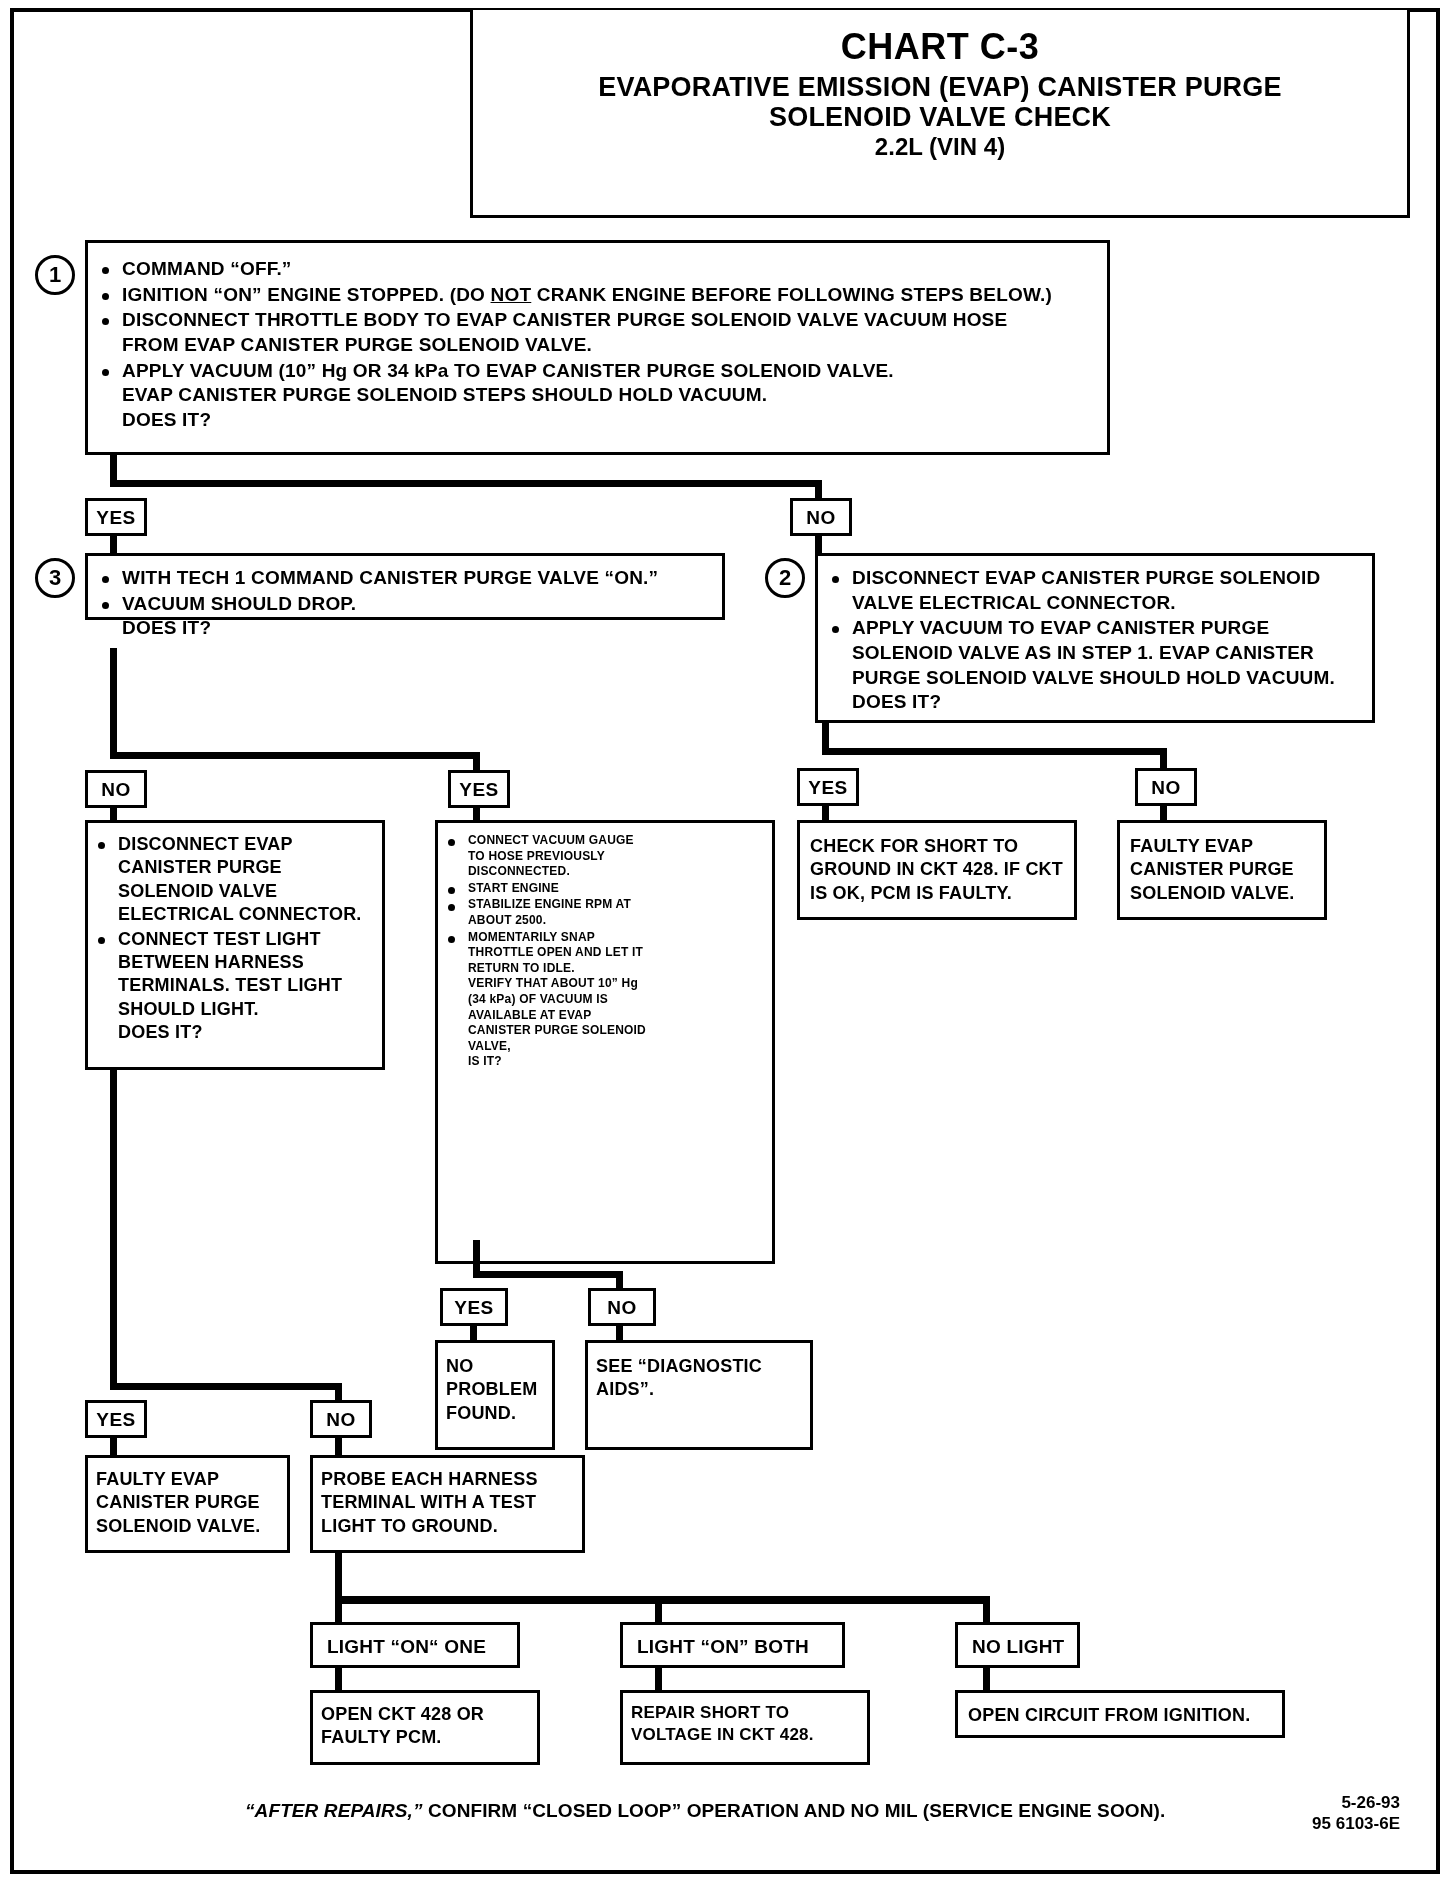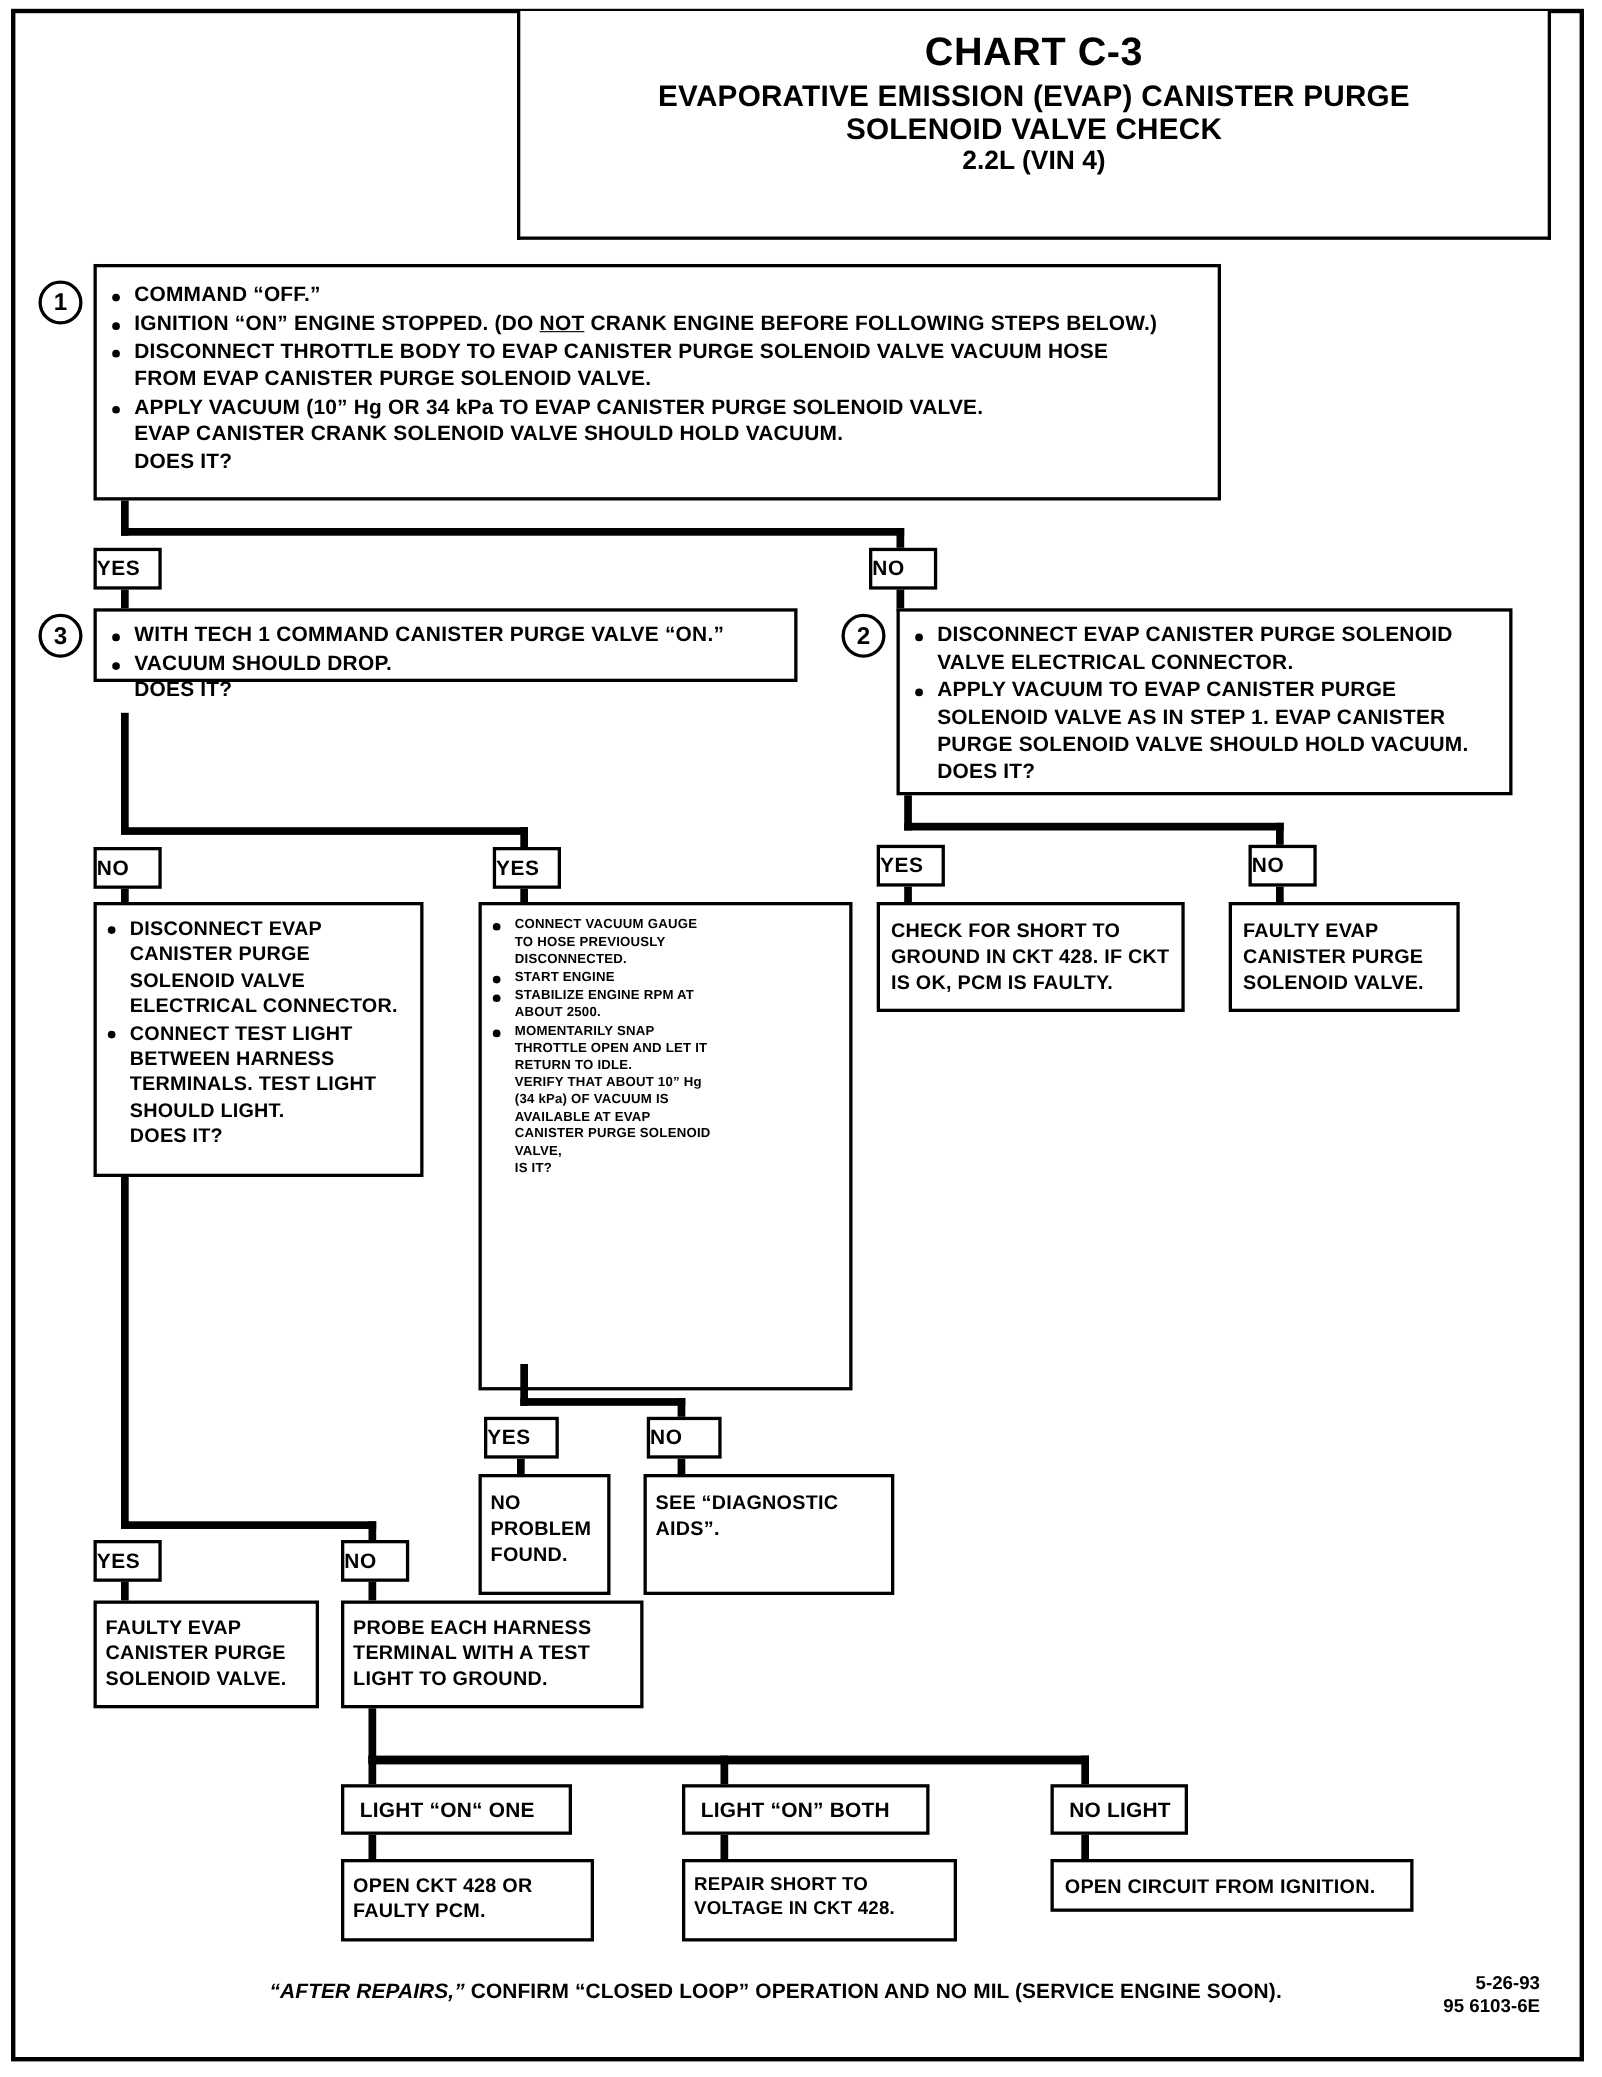--- a/index.html
+++ b/index.html
@@ -103,21 +103,21 @@
     background: #fff;
   }
   
   .label-box {
     position: absolute;
     box-sizing: border-box;
     border: 3px solid #000;
     background: #fff;
     font-weight: bold;
     font-size: 19px;
-    text-align: left;
+    text-align: center;
     letter-spacing: .5px;
   }
   
   .ln {
     position: absolute;
     background: #000;
   }
   
   .footer-text {
     position: absolute;
@@ -156,21 +156,21 @@
       <li class="bullet">COMMAND “OFF.”</li>
       <li class="bullet">
         <span>IGNITION “ON” ENGINE STOPPED.  (DO </span><span class="u">NOT</span><span> CRANK ENGINE BEFORE FOLLOWING STEPS BELOW.)</span>
       </li>
       <li class="bullet">
         <span>DISCONNECT THROTTLE BODY TO EVAP  CANISTER PURGE SOLENOID VALVE VACUUM HOSE</span>
         <div>FROM EVAP CANISTER PURGE SOLENOID VALVE.</div>
       </li>
       <li class="bullet">
         <span>APPLY VACUUM (10” Hg OR 34 kPa TO EVAP CANISTER PURGE SOLENOID VALVE.</span>
-        <div>EVAP CANISTER CRANK SOLENOID VALVE SHOULD HOLD VACUUM.</div>
+        <div>EVAP CANISTER PURGE SOLENOID STEPS SHOULD HOLD VACUUM.</div>
         <div>DOES IT?</div>
       </li>
     </ul>
   </div>
 
   <div class="ln" style="left:110px; top:455px; width:7px; height:32px;"></div>
   <div class="ln" style="left:110px; top:480px; width:712px; height:7px;"></div>
   <div class="ln" style="left:815px; top:480px; width:7px; height:20px;"></div>
 
   <div class="label-box" style="left:85px; top:498px; width:62px; height:38px; line-height:33px;">YES</div>

